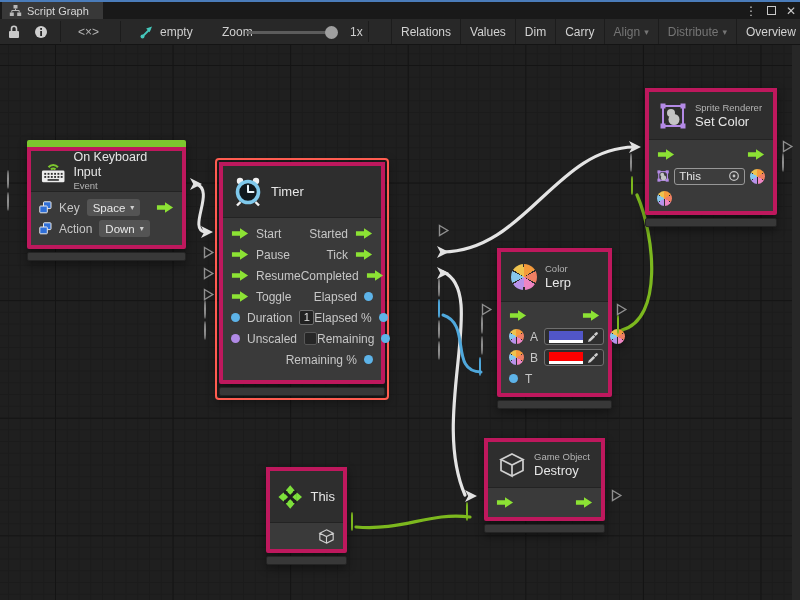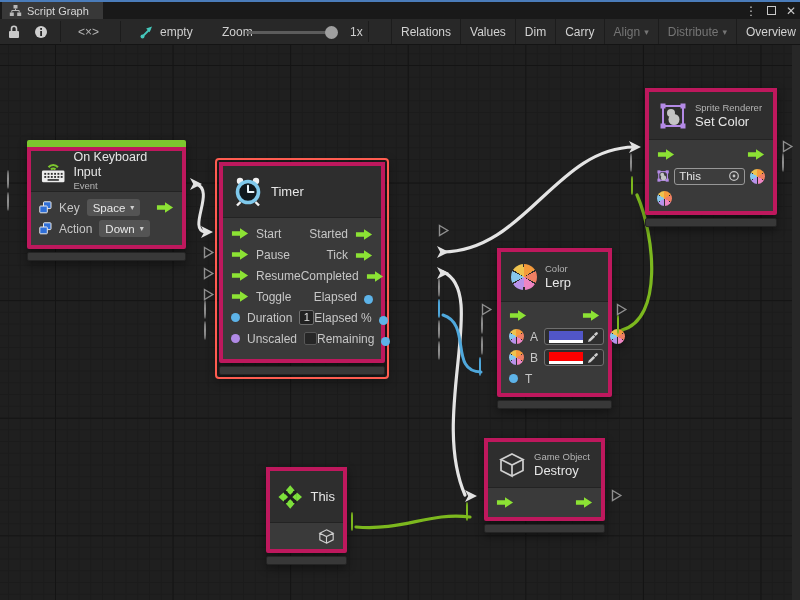--- a/index.html
+++ b/index.html
@@ -50,21 +50,21 @@
   .eventbar { height:7px; background:#7cc62e; border-radius:2px 2px 0 0; }
   .node { background:#3a3a3a; border:4px solid #be185d; border-radius:0 0 2px 2px; }
   .nhead { background:#2e2e2e; border-bottom:1px solid #232323; display:flex; align-items:center; gap:8px; padding:0 10px; }
   .ncat  { font-size:9.5px; color:#b4b4b4; line-height:12px; }
   .ntitle{ font-size:13px; color:#e6e6e6; line-height:15px; }
   .nbody { padding:4px 0 6px 0; }
   .nfooter { height:9px; background:#383838; border:1px solid #242424; border-radius:2px; margin-top:3px; }
 
   .prow { display:flex; align-items:center; height:21px; padding:0 8px; }
   .pl { display:flex; align-items:center; gap:7px; }
-  .pr { display:flex; align-items:flex-end; gap:7px; margin-left:auto; }
+  .pr { display:flex; align-items:center; gap:7px; margin-left:auto; }
   .plabel { font-size:12px; color:#c6c6c6; white-space:nowrap; }
   .dot { width:9px; height:9px; border-radius:50%; display:inline-block; flex:none; }
   .dot.blue { background:#5db3e8; } .dot.purple { background:#b18ae6; } .dot.gray { background:#d8d8d8; }
 
   .dropdown { background:#545454; border-radius:3px; height:17px; display:flex; align-items:center; gap:5px;
               padding:0 6px; font-size:11.5px; color:#e8e8e8; }
   .dropdown .caret { font-size:8px; color:#d0d0d0; }
   .valbox { width:15px; height:15px; background:#222; border:1px solid #6e6e6e; border-radius:2px;
             color:#e0e0e0; font-size:11px; text-align:center; line-height:13px; }
   .checkbox { width:13px; height:13px; background:#262626; border:1px solid #565656; border-radius:2px; }
@@ -332,20 +332,26 @@
             <div class="pl">
                 <span class="dot purple"></span>
               <span class="plabel">Unscaled</span>
               <span class="checkbox"></span>
               </div>
             <div class="pr">
                 <span class="plabel">Remaining</span>
               <span class="dot blue"></span>
               </div>
           </div>
+          <div class="prow">
+            <div class="pr">
+                <span class="plabel">Remaining %</span>
+              <span class="dot blue"></span>
+              </div>
+          </div>
         </div>
       </div>
       <div class="nfooter"></div>
     </div>
 
     <div class="node-wrap" style="left:497px; top:248px; width:115px;">
       <div class="node">
         <div class="nhead" style="height:50px;">
           <div class="wheel w26"></div>
           <div>

